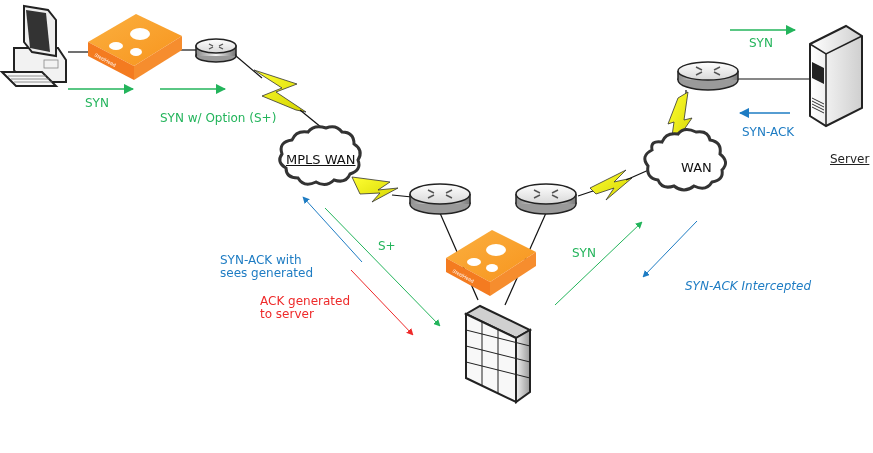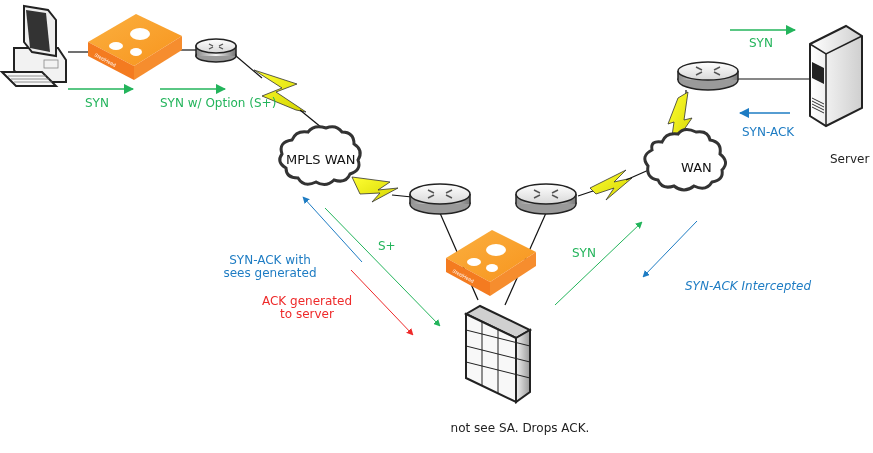--- a/index.html
+++ b/index.html
@@ -2,23 +2,23 @@
 <html><head>
   <meta charset="utf-8">
   <style>
     html, body { margin: 0; padding: 0; background: #ffffff; }
     body { width: 873px; height: 453px; position: relative; overflow: hidden; font-family: "DejaVu Sans", sans-serif; }
     #diagram { position: absolute; left: 0; top: 0; }
     .lbl { position: absolute; font-size: 12px; line-height: 13px; white-space: nowrap; }
     .green { color: #23b45b; }
     .blue { color: #1e7cc3; margin-top: 33px; }
     .red { color: #ee2a2a; }
-    .dark { color: #222222; }
+    .dark { color: #222222; text-decoration: underline; }
     .cloud-lbl { position: absolute; font-size: 13px; color: #111; white-space: nowrap; }
-    .center { text-align: center; }
+    .center { text-align: left; }
   </style>
 </head>
 <body>
 
 <svg id="diagram" width="873" height="453" viewBox="0 0 873 453" xmlns="http://www.w3.org/2000/svg">
   <defs>
     <linearGradient id="routerSide" x1="0" x2="1" y1="0" y2="0">
       <stop offset="0" stop-color="#8c8c8c"></stop>
       <stop offset="0.5" stop-color="#f4f4f4"></stop>
       <stop offset="1" stop-color="#7a7a7a"></stop>
@@ -190,34 +190,33 @@
     <line x1="730" y1="30" x2="795" y2="30" stroke="#23b45b" stroke-width="1.5" marker-end="url(#arrGreen)"></line>
     <line x1="790" y1="113" x2="740" y2="113" stroke="#1e7cc3" stroke-width="1.5" marker-end="url(#arrBlue)"></line>
     <line x1="362" y1="262" x2="303" y2="197" stroke="#1e7cc3" marker-end="url(#arrBlue)"></line>
     <line x1="325" y1="208" x2="440" y2="326" stroke="#23b45b" marker-end="url(#arrGreen)"></line>
     <line x1="351" y1="270" x2="413" y2="335" stroke="#ee2a2a" marker-end="url(#arrRed)"></line>
     <line x1="555" y1="305" x2="642" y2="222" stroke="#23b45b" marker-end="url(#arrGreen)"></line>
     <line x1="697" y1="221" x2="643" y2="277" stroke="#1e7cc3" marker-end="url(#arrBlue)"></line>
   </g>
 </svg>
 
-<div class="cloud-lbl" style="left:286px;top:152px;">MPLS WAN</div>
+<div class="cloud-lbl" style="left:286px;top:152px;text-decoration:underline;">MPLS WAN</div>
 <div class="cloud-lbl" style="left:681px;top:160px;text-align:right;">WAN</div>
 <div class="lbl dark" style="left:830px;top:153px;font-size:12px;">Server</div>
 
 <div class="lbl green" style="left:85px;top:97px;">SYN</div>
-<div class="lbl green" style="left:160px;top:97px;">SYN w/ Option (S+)</div>
+<div class="lbl green" style="left:160px;top:112px;">SYN w/ Option (S+)</div>
 <div class="lbl green" style="left:749px;top:37px;">SYN</div>
 <div class="lbl blue" style="left:742px;top:93px;">SYN-ACK</div>
 <div class="lbl blue center" style="left:220px;top:221px;width:100px;">
   <div>SYN-ACK with</div>
   <div>sees generated</div>
 </div>
 <div class="lbl green" style="left:378px;top:240px;">S+</div>
 <div class="lbl red center" style="left:260px;top:295px;width:94px;">
   <div>ACK generated</div>
   <div>to server</div>
 </div>
 <div class="lbl green" style="left:572px;top:247px;">SYN</div>
 <div class="lbl blue" style="left:685px;top:247px;font-style:italic;">SYN-ACK Intercepted</div>
 <div class="lbl dark center" style="left:420px;top:422px;width:200px;">
-  <div>not see SA. Drops ACK.</div>
 </div>
 
 </body></html>

